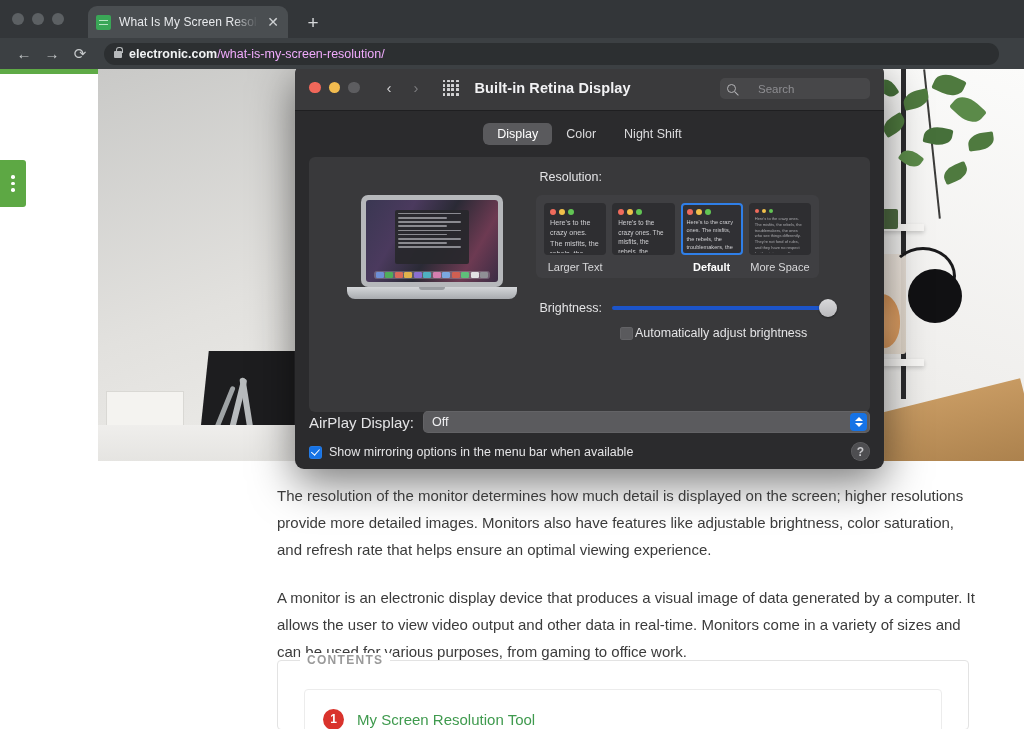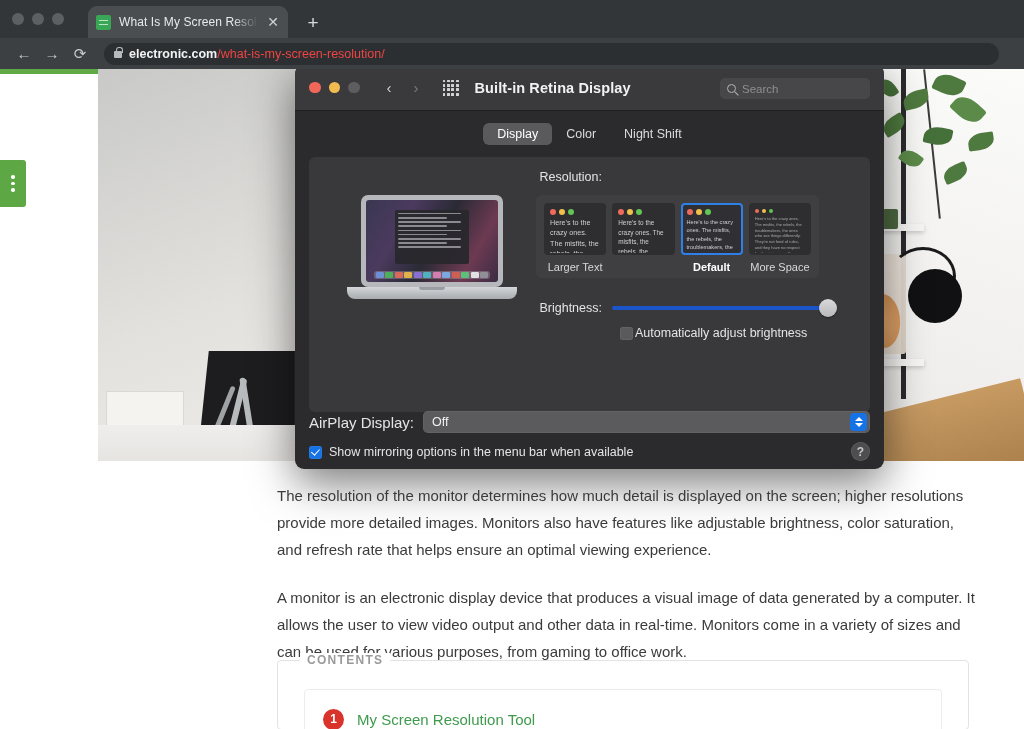--- a/index.html
+++ b/index.html
@@ -66,21 +66,21 @@
   .lock {
     width: 8px; height: 7px; background: #b7babc; border-radius: 1px;
     position: relative; margin-top: 2px; flex: 0 0 8px;
   }
   .lock::before {
     content: ""; position: absolute; left: 1.5px; top: -4px; width: 5px; height: 5px;
     border: 1.3px solid #b7babc; border-bottom: none; border-radius: 3px 3px 0 0;
   }
   .url { font-size: 12.5px; white-space: nowrap; }
   .url b { color: #f1f3f4; font-weight: 700; }
-  .url span { color: #ef4444; }
+  .url span { color: #f0abfc; }
 
   
   .page {
     position: absolute; top: 69px; left: 0; width: 1024px; height: 660px;
     background: #ffffff; overflow: hidden;
   }
   .greenbar {
     position: absolute; top: 0; left: 0; width: 98px; height: 5px; background: #5faa46;
   }
   .sidetab {
@@ -162,21 +162,21 @@
     margin-left: 24px; width: 16px; height: 16px;
     display: grid; grid-template-columns: repeat(4,1fr); grid-template-rows: repeat(4,1fr); gap: 1.4px;
   }
   .grid-icon i { background: #d2d2d4; border-radius: .5px; display: block; }
   .mac-title {
     margin-left: 16px; color: #f2f2f4; font-size: 14.5px; font-weight: 700; letter-spacing: .1px;
   }
   .mac-search {
     position: absolute; right: 14px; top: 13px; width: 150px; height: 21px;
     background: rgba(255,255,255,.07); border-radius: 5px;
-    display: flex; align-items: center; padding: 0 7px; gap: 6px;
+    display: flex; align-items: center; padding: 0 7px; gap: 22px;
   }
   .mag {
     width: 9px; height: 9px; border: 1.4px solid #b3b3b6; border-radius: 50%;
     position: relative; flex: 0 0 9px;
   }
   .mag::after {
     content:""; position:absolute; right:-3.5px; bottom:-2.5px; width:5px; height:1.4px;
     background:#b3b3b6; transform: rotate(45deg);
   }
   .mac-search .ph { font-size: 11.5px; color: #8e8e92; }

